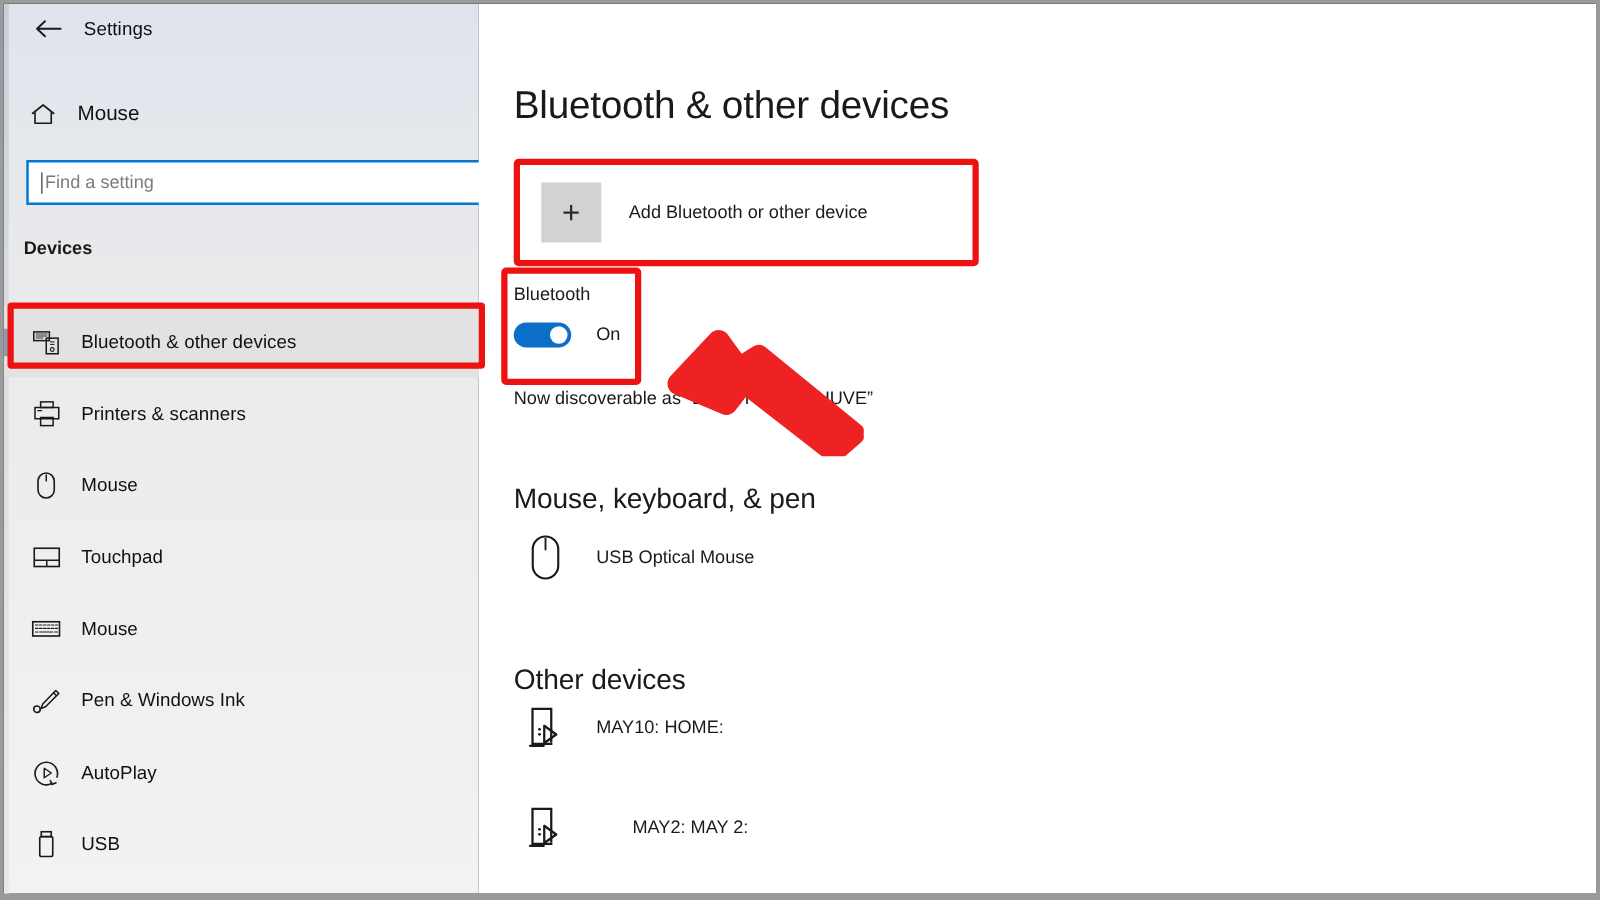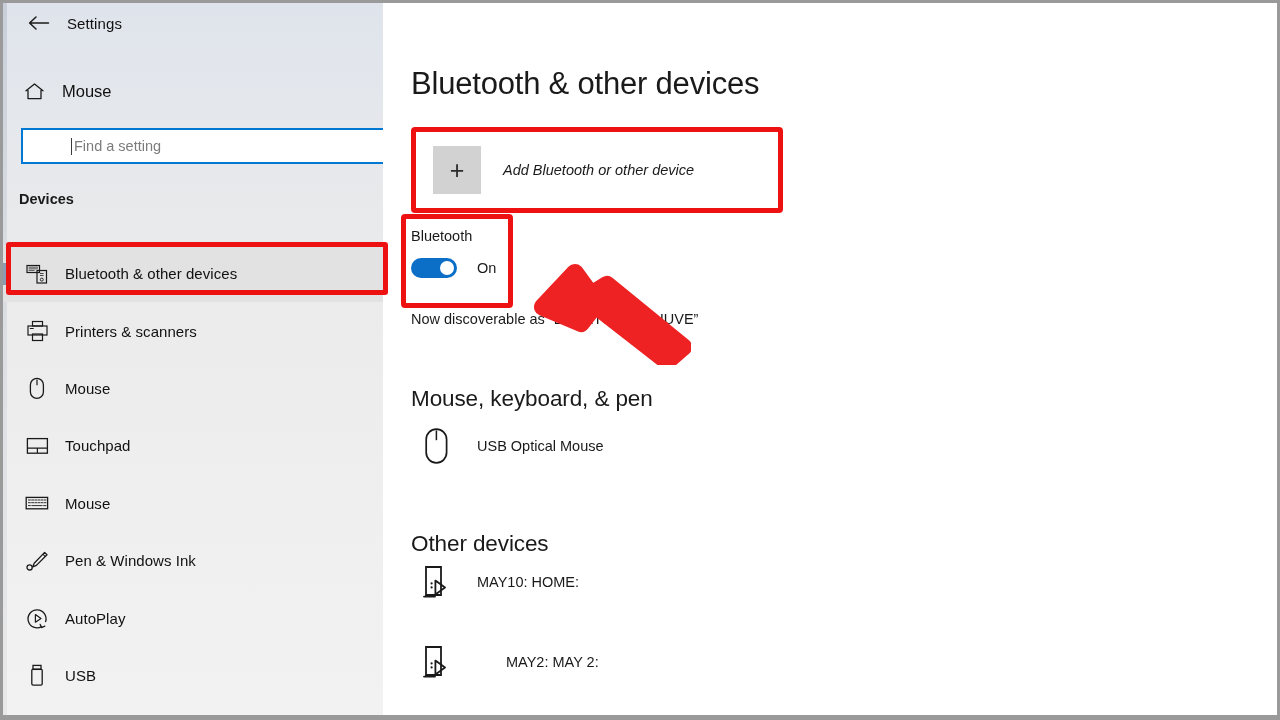--- a/index.html
+++ b/index.html
@@ -96,21 +96,20 @@
     position: absolute;
     left: 18px;
     top: 125px;
     width: 396px;
     height: 36px;
     background: #ffffff;
     border: 2px solid #0078d4;
     box-sizing: border-box;
     display: flex;
     align-items: center;
-    padding-left: 38px;
   }
   .caret {
     width: 1px;
     height: 17px;
     background: #3a3a3a;
     margin-left: 10px;
   }
   .search-placeholder {
     font-size: 14.5px;
     color: #7c7c7c;
@@ -207,21 +206,20 @@
     justify-content: center;
     color: #2b2b2b;
     font-size: 25px;
     line-height: 1;
     font-weight: 300;
   }
   .add-label {
     font-size: 14.5px;
     color: #1a1a1a;
     margin-left: 22px;
-    font-style: italic;
   }
 
   .bt-block {
     position: absolute;
     left: 28px;
     top: 225px;
   }
   .bt-title {
     font-size: 14.5px;
     color: #1a1a1a;

